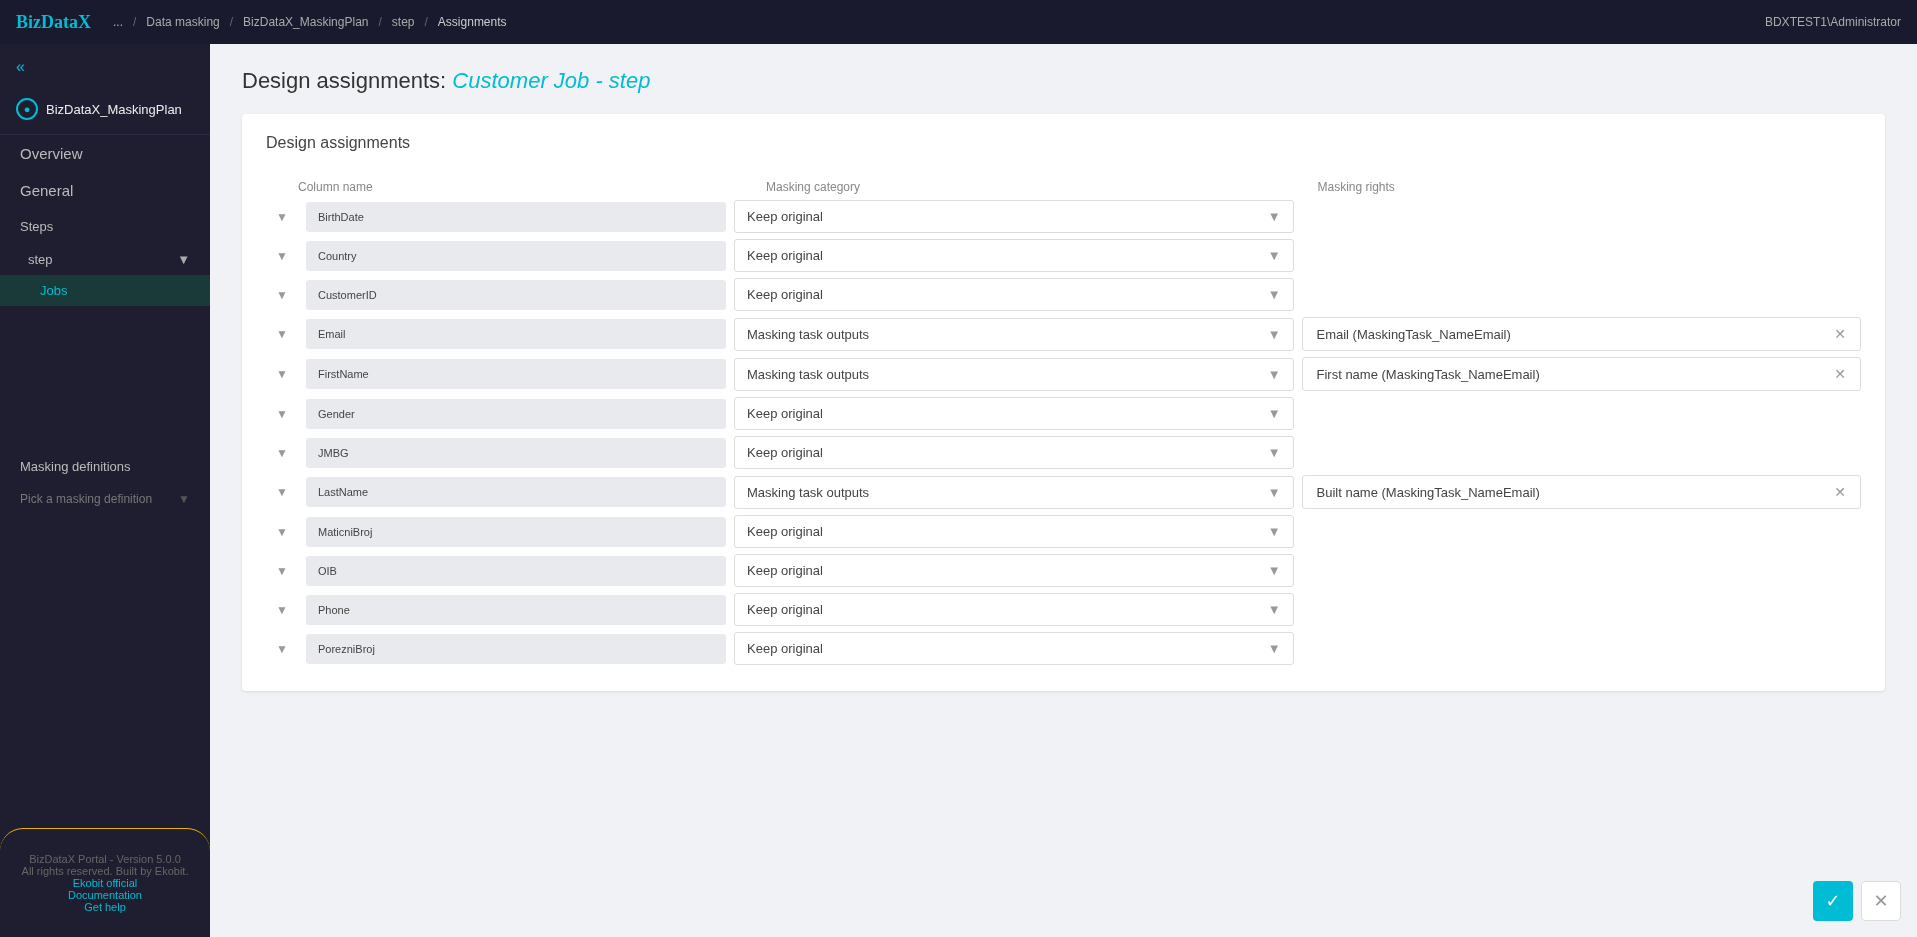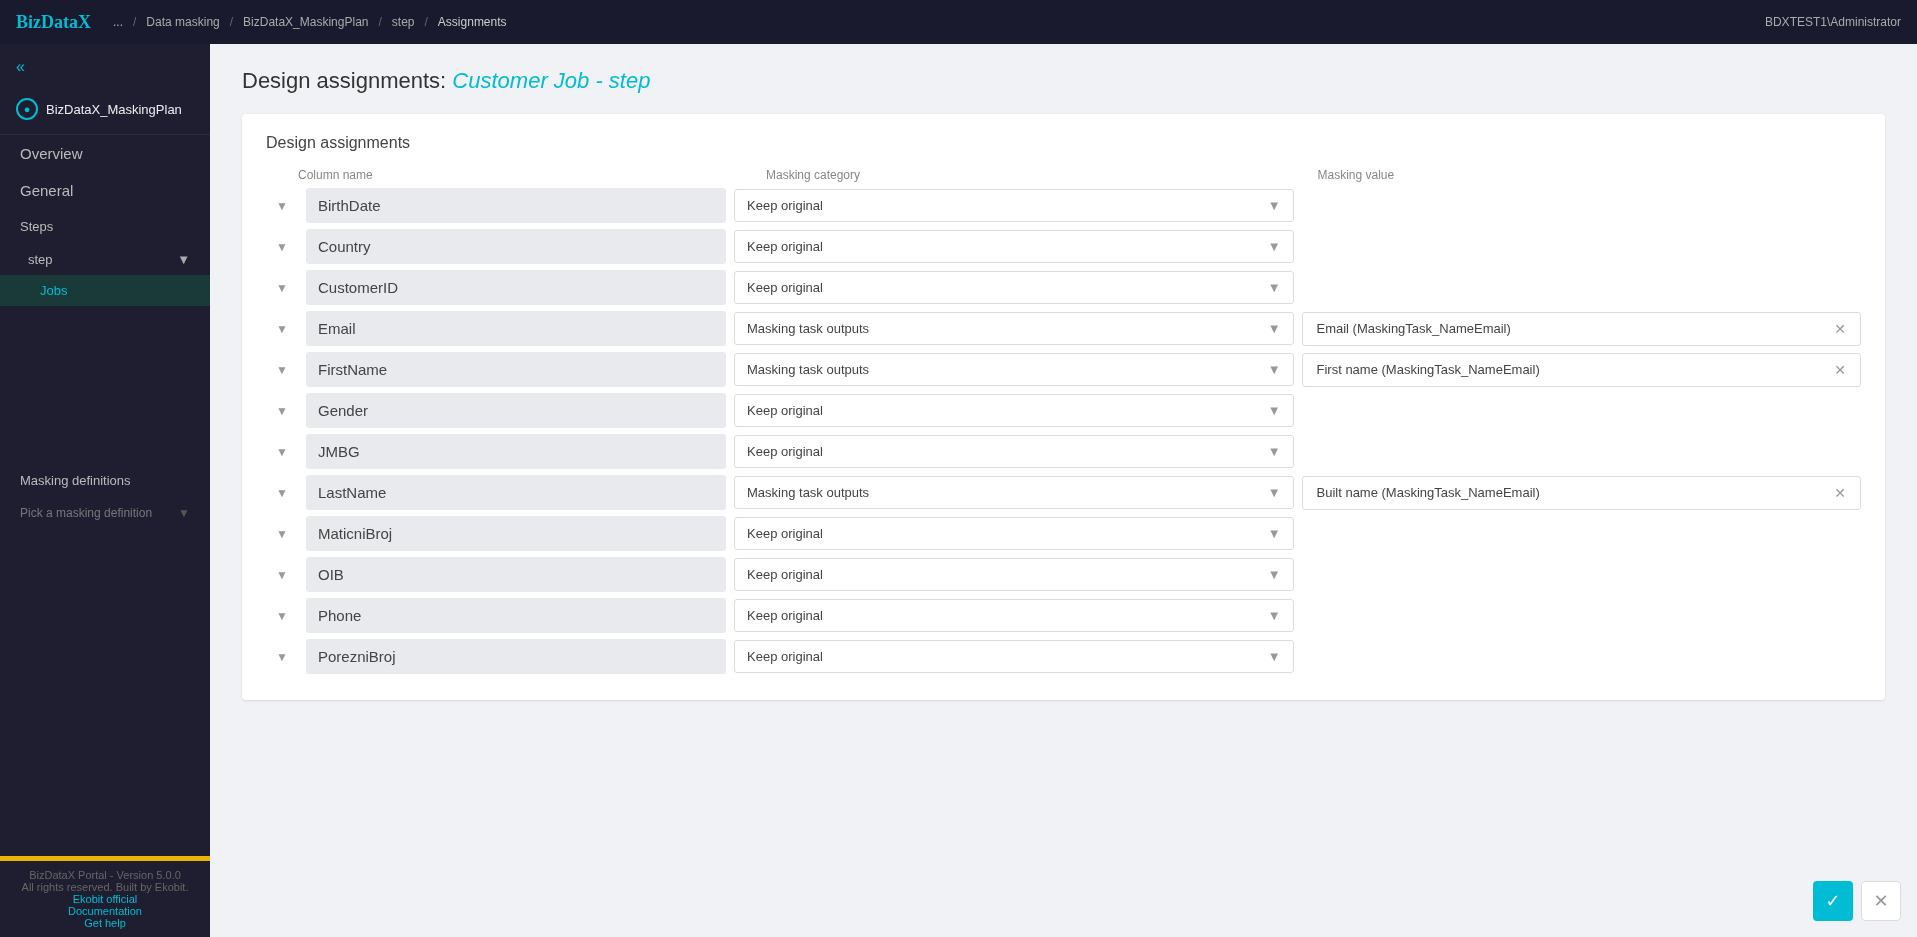--- a/index.html
+++ b/index.html
@@ -92,25 +92,26 @@
       font-size: 13px;
     }
     .sidebar-masking-pick {
       display: flex; align-items: center; justify-content: space-between;
       padding: 8px 20px;
       color: #777;
       font-size: 12px;
       cursor: pointer;
     }
     .sidebar-footer {
-      padding: 8px 16px;
+      padding: 24px 16px;
       font-size: 11px;
       color: #666;
       text-align: center;
-      border-top: 5px solid #eab308;
+      border-top: 1px solid #eab308;
+      border-radius: 23px;
     }
     .sidebar-footer a { color: #00bcd4; text-decoration: none; display: block; }
 
     
     .main {
       flex: 1;
       overflow-y: auto;
       background: #f0f2f5;
       padding: 24px 32px;
     }
@@ -124,21 +125,21 @@
 
     .design-card {
       background: #fff;
       border-radius: 4px;
       padding: 20px 24px;
       box-shadow: 0 1px 3px rgba(0,0,0,0.1);
     }
     .design-card-title {
       font-size: 16px;
       color: #444;
-      margin-bottom: 16px;
+      margin-bottom: 28px;
       font-weight: 500;
     }
 
     
     .col-headers {
       display: grid;
       grid-template-columns: 460px 1fr 1fr;
       gap: 8px;
       margin-bottom: 6px;
       padding-left: 32px;
@@ -157,21 +158,21 @@
       color: #999;
       cursor: pointer;
       font-size: 12px;
       text-align: center;
     }
     .col-name-field {
       background: #e8eaed;
       border: none;
       border-radius: 3px;
       padding: 9px 12px;
-      font-size: 15px;
+      font-size: 11px;
       color: #444;
       width: 100%;
     }
     .masking-cat-select {
       display: flex;
       align-items: center;
       justify-content: space-between;
       background: #fff;
       border: 1px solid #ddd;
       border-radius: 3px;
@@ -286,21 +287,21 @@
       <span>Design assignments:</span>
       <span class="highlight">Customer Job - step</span>
     </h1>
 
     <div class="design-card">
       <div class="design-card-title">Design assignments</div>
 
       <div class="col-headers">
         <div class="col-header">Column name</div>
         <div class="col-header">Masking category</div>
-        <div class="col-header">Masking value</div>
+        <div class="col-header">Masking rights</div>
       </div>
 
       <div id="rows-container">
           <div class="assignment-row">
             <div class="row-chevron">▼</div>
             <input class="col-name-field" readonly="" value="BirthDate" style="">
             <div class="masking-cat-select">
               <span>Keep original</span>
               <span style="color:#999;">▼</span>
             </div>

